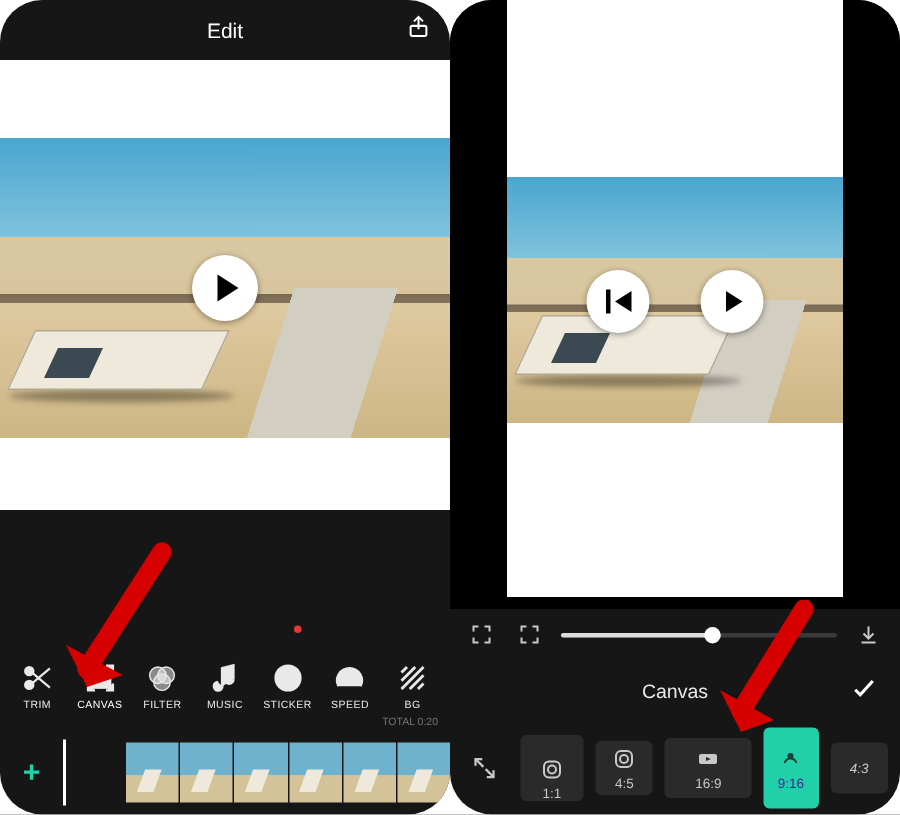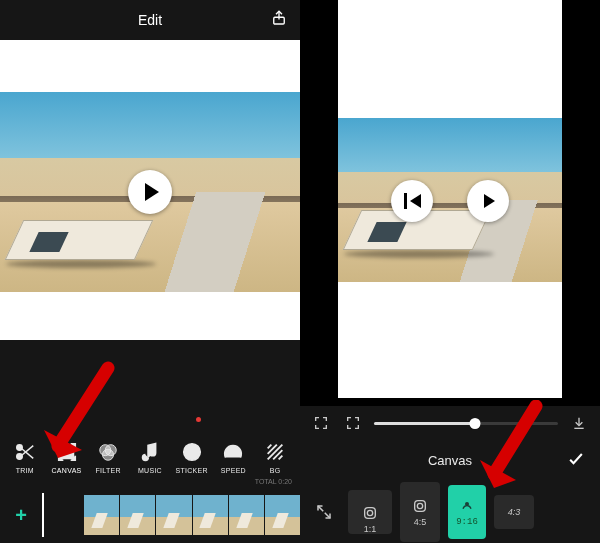--- a/index.html
+++ b/index.html
@@ -1,18 +1,18 @@
 <!DOCTYPE html>
 <html><head>
 <meta charset="utf-8">
 <style>
   * { box-sizing: border-box; margin: 0; padding: 0; }
   html, body { width: 600px; height: 543px; overflow: hidden; font-family: -apple-system, Helvetica, Arial, sans-serif; background: #fff; }
   .wrap { display: flex; width: 600px; height: 543px; }
-  .phone { height: 543px; background: #161616; position: relative; overflow: hidden; }
+  .phone { height: 543px; background: #161616; position: relative; overflow: hidden; border-radius: 28px; }
   .phone.left { width: 300px; }
   .phone.right { width: 300px; }
   
   .topbar { height: 40px; display: flex; align-items: center; justify-content: space-between; padding: 0 12px; color: #fff; }
   .topbar .title { font-size: 14px; font-weight: 500; }
   .share-icon { width: 18px; height: 18px; }
   
   .preview-left { position: relative; width: 100%; }
   .sky-strip { background: #fff; height: 52px; }
   .video-frame { position: relative; width: 100%; height: 200px; overflow: hidden; }
@@ -63,23 +63,23 @@
   .scrub-track { flex:1; height:3px; background:#3a3a3a; position:relative; border-radius:2px; }
   .scrub-fill { position:absolute; left:0; top:0; bottom:0; width:55%; background:#ddd; border-radius:2px; }
   .scrub-knob { position:absolute; left:55%; top:-4px; width:11px; height:11px; background:#fff; border-radius:50%; transform:translateX(-50%); }
   .canvas-header { position:absolute; left:0; right:0; top:442px; height:36px; display:flex; align-items:center; justify-content:center; color:#eaeaea; font-size:13px; }
   .check { position:absolute; right:14px; }
   .ratio-row { position:absolute; left:0; right:0; bottom:0; height:62px; display:flex; align-items:center; gap:8px; padding:0 8px; overflow:hidden; }
   .ratio { background:#2a2a2a; border-radius:4px; display:flex; flex-direction:column; align-items:center; justify-content:center; color:#c9c9c9; }
   .ratio .r-ico { width:16px; height:16px; margin-bottom:3px; }
   .ratio .r-lbl { font-size:9px; }
   .r-11 { width:44px; height:44px;justify-content:flex-end; }
-  .r-45 { width:40px; height:60px; }
+  .r-45 { width:40px; height:36px; }
   .r-169 { width:60px; height:40px; }
-  .r-916 { width:38px; height:54px; background:#21d0a8; color:#14532d;font-family:Liberation Mono, monospace; }
+  .r-916 { width:38px; height:54px; background:#21d0a8; color:#4c1d95; }
   .r-34 { width:42px; height:50px; }
   .r-43 { width:40px; height:34px;font-style:italic; }
   .expand-sq { width:32px; height:32px; display:flex; align-items:center; justify-content:center; color:#c9c9c9; }
 </style>
 </head>
 <body>
 
 <div class="wrap">
 
   <div class="phone left">
@@ -292,20 +292,27 @@
           </svg>
         <span class="r-lbl">1:1</span>
       </div>
       <div class="ratio r-45">
         <svg class="r-ico" viewBox="0 0 24 24" fill="none" stroke="#c9c9c9" stroke-width="2">
             <rect x="4" y="4" width="16" height="16" rx="5"></rect>
             <circle cx="12" cy="12" r="4"></circle>
           </svg>
         <span class="r-lbl">4:5</span>
       </div>
+      <div class="ratio r-169">
+        <svg class="r-ico" viewBox="0 0 24 24" fill="#c9c9c9">
+            <rect x="3" y="7" width="18" height="10" rx="2"></rect>
+            <polygon points="10,10 10,14 15,12" fill="#2a2a2a"></polygon>
+          </svg>
+        <span class="r-lbl">16:9</span>
+      </div>
       <div class="ratio r-916">
         <svg class="r-ico" viewBox="0 0 24 24" fill="none" stroke="#1a4038" stroke-width="2">
             <path d="M6 16c2-6 10-6 12 0"></path>
             <circle cx="12" cy="9" r="2" fill="#1a4038"></circle>
           </svg>
         <span class="r-lbl">9:16</span>
       </div>
       <div class="ratio r-43">
         <span class="r-lbl">4:3</span>
       </div>

